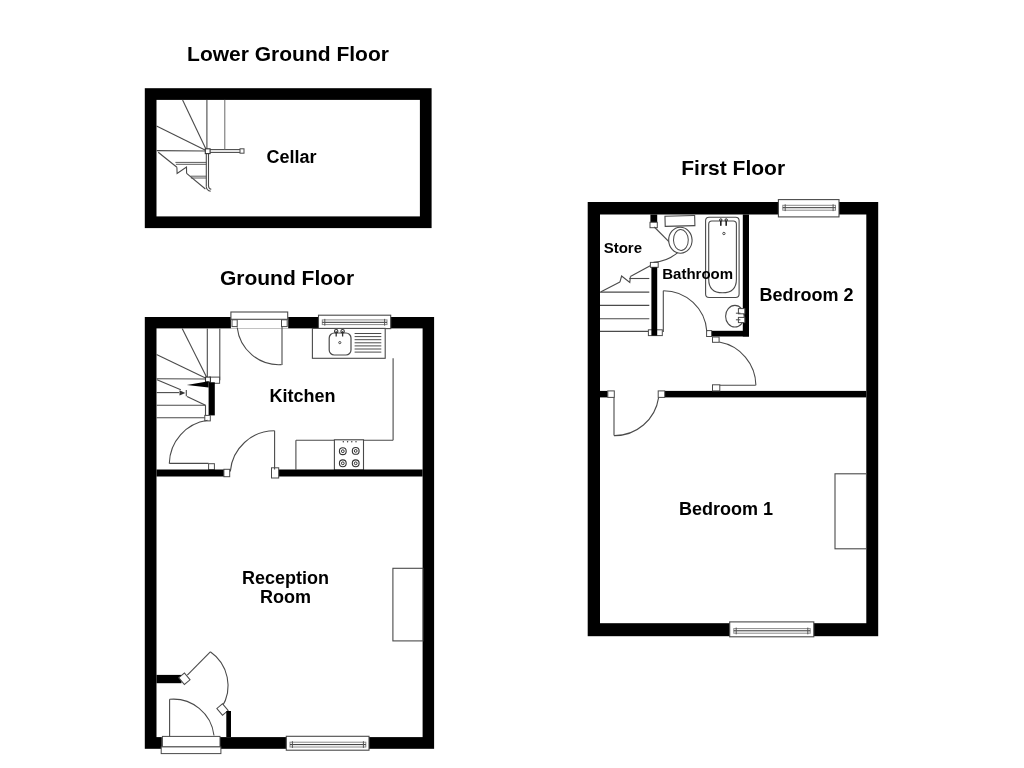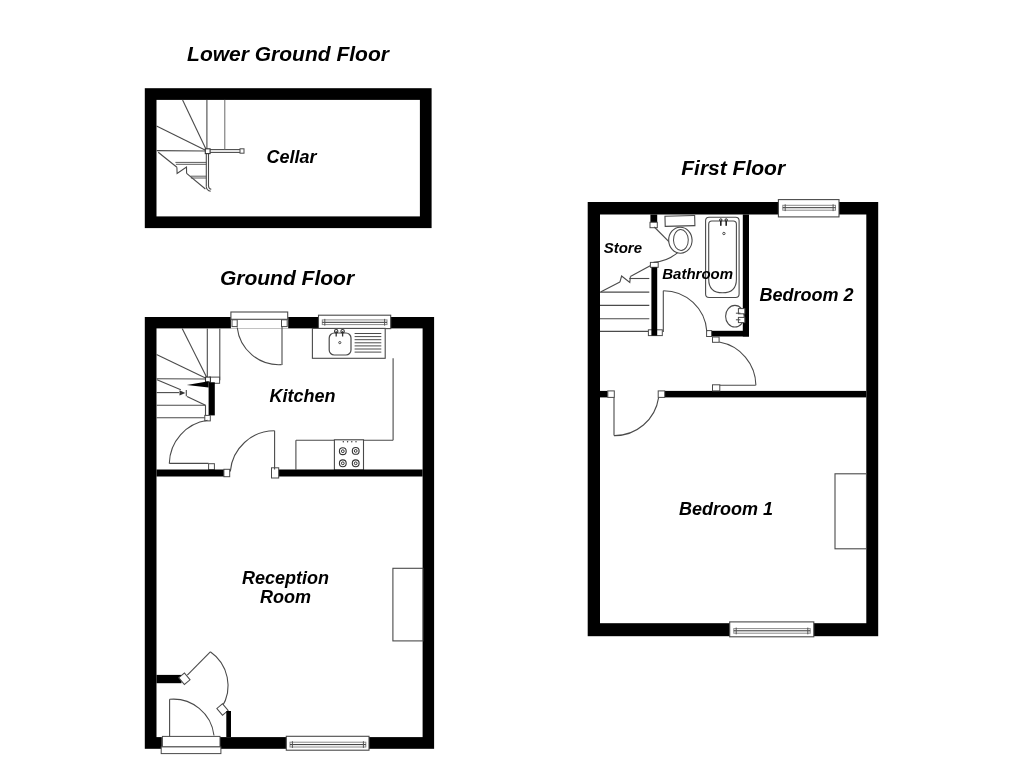--- a/index.html
+++ b/index.html
@@ -1,16 +1,16 @@
 <!DOCTYPE html>
 <html><head>
 <meta charset="utf-8">
 <style>
   html,body{margin:0;padding:0;background:#ffffff;}
-  .wrap{width:912px;height:768px;position:relative;background:#f0abfc;overflow:hidden;font-style:italic;}
+  .wrap{width:912px;height:768px;position:relative;background:#f0abfc;overflow:hidden;}
   svg{position:absolute;top:0;left:0;}
   text{font-family:"Liberation Sans", sans-serif;font-weight:bold;fill:#000;}
 </style>
 </head>
 <body>
 <div class="wrap">
 <svg width="1024" height="768" viewBox="0 0 1024 768">
 <rect x="0" y="0" width="1024" height="768" fill="#ffffff"></rect>
 
 <text x="288" y="60.6" font-size="21" text-anchor="middle">Lower Ground Floor</text>

